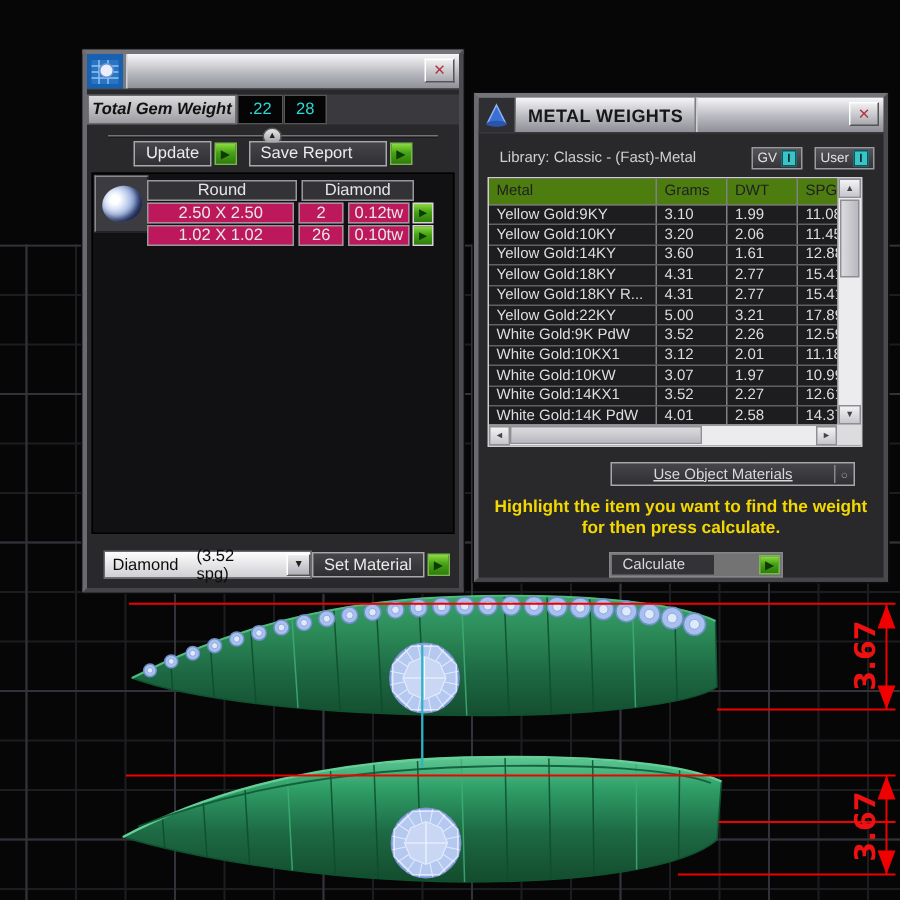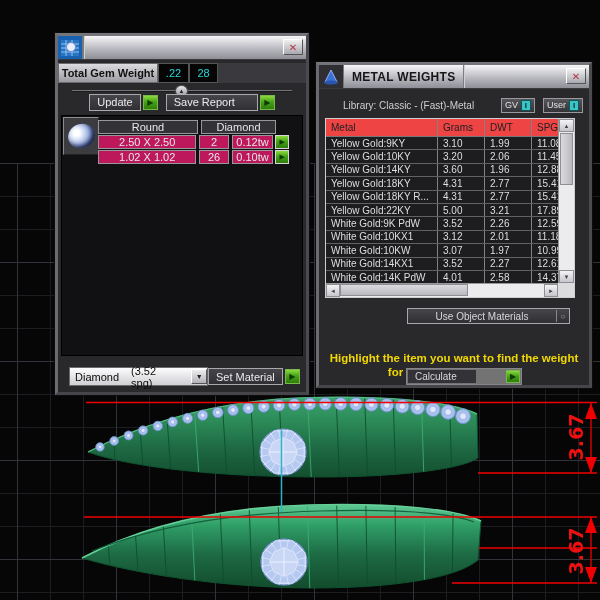--- a/index.html
+++ b/index.html
@@ -34,21 +34,21 @@
   .dk-btn{background:linear-gradient(#46464a,#303034);border:1px solid #a8a8ac;
     color:#eceaea;font-size:11px;display:flex;align-items:center;padding:0 7px;height:17px;white-space:nowrap;}
   .go-btn{width:15px;height:15px;margin-left:2px;flex:0 0 auto;
     background:linear-gradient(#8bd93f,#46a316 45%,#2f7d0b);border:1px solid #77b94a;
     display:flex;align-items:center;justify-content:center;color:#103a04;font-size:8px;}
 
   
   .gem-reporter{left:55px;top:33px;width:254px;height:362px;}
   .gr-totals{position:absolute;left:0;top:27px;right:0;height:20px;display:flex;background:#3a3a3e;}
   .label-plate{background:linear-gradient(#dcdcdf,#9b9ba1);border:1px solid #6a6a6e;
-    color:#111;font-size:11px;font-weight:bold;display:flex;align-items:center;justify-content:center;white-space:nowrap;}
+    color:#111;font-size:11px;font-weight:bold;display:flex;align-items:center;justify-content:center;white-space:nowrap;font-style:italic;}
   .value-box{background:#050505;border:1px solid #555;color:#2ad8d8;font-size:11px;
     display:flex;align-items:center;justify-content:center;}
   .gr-rollup{position:absolute;left:14px;right:14px;top:49px;height:12px;}
   .gr-rollup .bar{position:absolute;left:0;right:0;top:5px;height:2px;background:#737378;border-bottom:1px solid #1c1c1e;}
   .gr-knob{position:absolute;left:50%;top:0;width:13px;height:12px;margin-left:-7px;border-radius:50%;
     background:linear-gradient(#e8e8ea,#9a9aa0);border:1px solid #555;display:flex;align-items:center;justify-content:center;
     font-size:6px;color:#222;cursor:pointer;}
   .gr-btnrow{position:absolute;left:0;right:0;top:57px;height:18px;display:flex;justify-content:center;gap:8px;}
   .btn-pair{display:flex;align-items:center;}
   .report-area{position:absolute;left:3px;right:3px;top:79px;bottom:36px;background:#111113;border:1px solid #000;}
@@ -68,52 +68,52 @@
   .gr-material{position:absolute;left:0;right:0;bottom:6px;height:19px;display:flex;align-items:center;padding-left:11px;}
   .combo{width:139px;height:19px;background:linear-gradient(#fdfdfd,#cfcfd4);border:1px solid #6a6a6e;
     display:flex;align-items:center;font-size:11px;color:#0c0c0c;padding-left:5px;gap:12px;cursor:pointer;}
   .combo-arrow{margin-left:auto;width:16px;height:15px;background:linear-gradient(#ececec,#b2b2ba);
     border:1px solid;border-color:#fff #555 #555 #fff;display:flex;align-items:center;justify-content:center;
     font-size:7px;color:#222;}
   .gr-material .dk-btn{margin-left:0;}
 
   
   .metal-weights{left:316px;top:62px;width:276px;height:326px;padding-left:45px;}
-  .mw-library{position:absolute;left:24px;top:31px;right:6px;height:18px;display:flex;align-items:center;text-align:center;}
+  .mw-library{position:absolute;left:14px;top:31px;right:6px;height:18px;display:flex;align-items:center;text-align:center;}
   .mw-library .lib-label{font-size:10px;color:#cfcfd2;}
   .toggle-btn{margin-left:8px;height:15px;display:flex;align-items:center;
     background:linear-gradient(#55555a,#333338);border:1px solid #9a9a9e;padding:0 3px;cursor:pointer;}
   .toggle-btn .t-label{font-size:9px;color:#e2e2e4;margin-right:3px;}
   .toggle-i{width:10px;height:11px;background:#3ac4c8;border:1px solid #0d5658;color:#03282a;
     font-size:8px;font-weight:bold;display:flex;align-items:center;justify-content:center;}
   .toggle-gv{margin-left:auto;}
   .mw-table{position:absolute;left:6px;top:53px;width:250px;height:180px;background:#1d1d20;border:1px solid #cfcfd2;}
   .mw-grid{position:absolute;left:0;top:0;right:16px;bottom:14px;overflow:hidden;}
-  .mw-hrow{display:flex;height:18px;background:#ef4444;color:#202024;font-size:10px;align-items:center;border-bottom:1px solid #777;}
+  .mw-hrow{display:flex;height:18px;background:#4d7c0f;color:#202024;font-size:10px;align-items:center;border-bottom:1px solid #777;}
   .mw-row{display:flex;height:13.4px;align-items:center;font-size:10px;color:#dedee0;border-bottom:1px solid #606065;cursor:pointer;}
   .mc{padding-left:5px;white-space:nowrap;overflow:hidden;flex:0 0 auto;height:100%;display:flex;align-items:center;border-right:1px solid #808085;}
   .mc1{width:112px;}.mc2{width:47px;}.mc3{width:47px;}.mc4{width:28px;border-right:none;}
   .vscroll{position:absolute;right:0;top:0;width:16px;bottom:14px;background:#ececee;border-left:1px solid #999;}
   .hscroll{position:absolute;left:0;right:16px;bottom:0;height:14px;background:#ececee;border-top:1px solid #999;display:flex;}
   .sb-btn{background:linear-gradient(#f4f4f5,#c6c6cc);border:1px solid #8e8e94;color:#44444a;
     display:flex;align-items:center;justify-content:center;font-size:6px;cursor:pointer;}
   .vscroll .sb-btn{width:100%;height:13px;}
   .hscroll .sb-btn{width:14px;height:100%;}
   .v-thumb{position:absolute;left:1px;right:1px;top:14px;height:52px;background:linear-gradient(90deg,#dcdcdf,#b8b8bf);border:1px solid #8e8e94;cursor:grab;}
   .h-thumb{width:128px;height:12px;margin-top:0;background:linear-gradient(#dcdcdf,#b8b8bf);border:1px solid #8e8e94;cursor:grab;}
   .v-down{position:absolute;bottom:0;left:0;}
   .h-right{margin-left:auto;}
   .corner{position:absolute;right:0;bottom:0;width:16px;height:14px;background:#dcdcdf;}
   .mw-useobj{position:absolute;left:88px;top:243px;width:163px;height:16px;
     background:linear-gradient(#46464a,#303034);border:1px solid #a8a8ac;display:flex;align-items:center;cursor:pointer;}
-  .mw-useobj .uo-label{flex:1;text-align:center;font-size:10px;color:#d8d8da;}
+  .mw-useobj .uo-label{flex:1;text-align:center;font-size:10px;color:#d8d8da;text-decoration:underline;}
   .uo-led{width:13px;height:12px;border-left:1px solid #88888c;display:flex;align-items:center;justify-content:center;
     color:#aaaaae;font-size:8px;}
   .mw-instruction{position:absolute;left:0;right:0;top:266px;text-align:center;
-    color:#f2d800;font-size:11.5px;font-weight:bold;line-height:14px;margin-top:20px;}
+    color:#f2d800;font-size:11.5px;font-weight:bold;line-height:14px;}
   .mw-calcrow{position:absolute;left:87px;top:303px;height:17px;display:flex;align-items:center;
     border:1px solid #86868a;padding:1px;background:#737373;gap:28px;}
   .mw-calcrow .dk-btn{border:none;height:13px;width:68px;font-size:10px;color:#d8d8da;background:#333337;}
   .mw-calcrow .go-btn{width:14px;height:13px;}
 
   svg text.dim{font-family:"DejaVu Sans","Liberation Sans",sans-serif;font-size:19px;font-weight:bold;fill:#ee1111;}
 </style>
 </head>
 <body>
 
@@ -426,21 +426,21 @@
           </div>
         <div class="mw-row">
             <div class="mc mc1">Yellow Gold:10KY</div>
             <div class="mc mc2">3.20</div>
             <div class="mc mc3">2.06</div>
             <div class="mc mc4">11.45</div>
           </div>
         <div class="mw-row">
             <div class="mc mc1">Yellow Gold:14KY</div>
             <div class="mc mc2">3.60</div>
-            <div class="mc mc3">1.96</div>
+            <div class="mc mc3">1.61</div>
             <div class="mc mc4">12.88</div>
           </div>
         <div class="mw-row">
             <div class="mc mc1">Yellow Gold:18KY</div>
             <div class="mc mc2">4.31</div>
             <div class="mc mc3">2.77</div>
             <div class="mc mc4">15.41</div>
           </div>
         <div class="mw-row">
             <div class="mc mc1">Yellow Gold:18KY R...</div>

